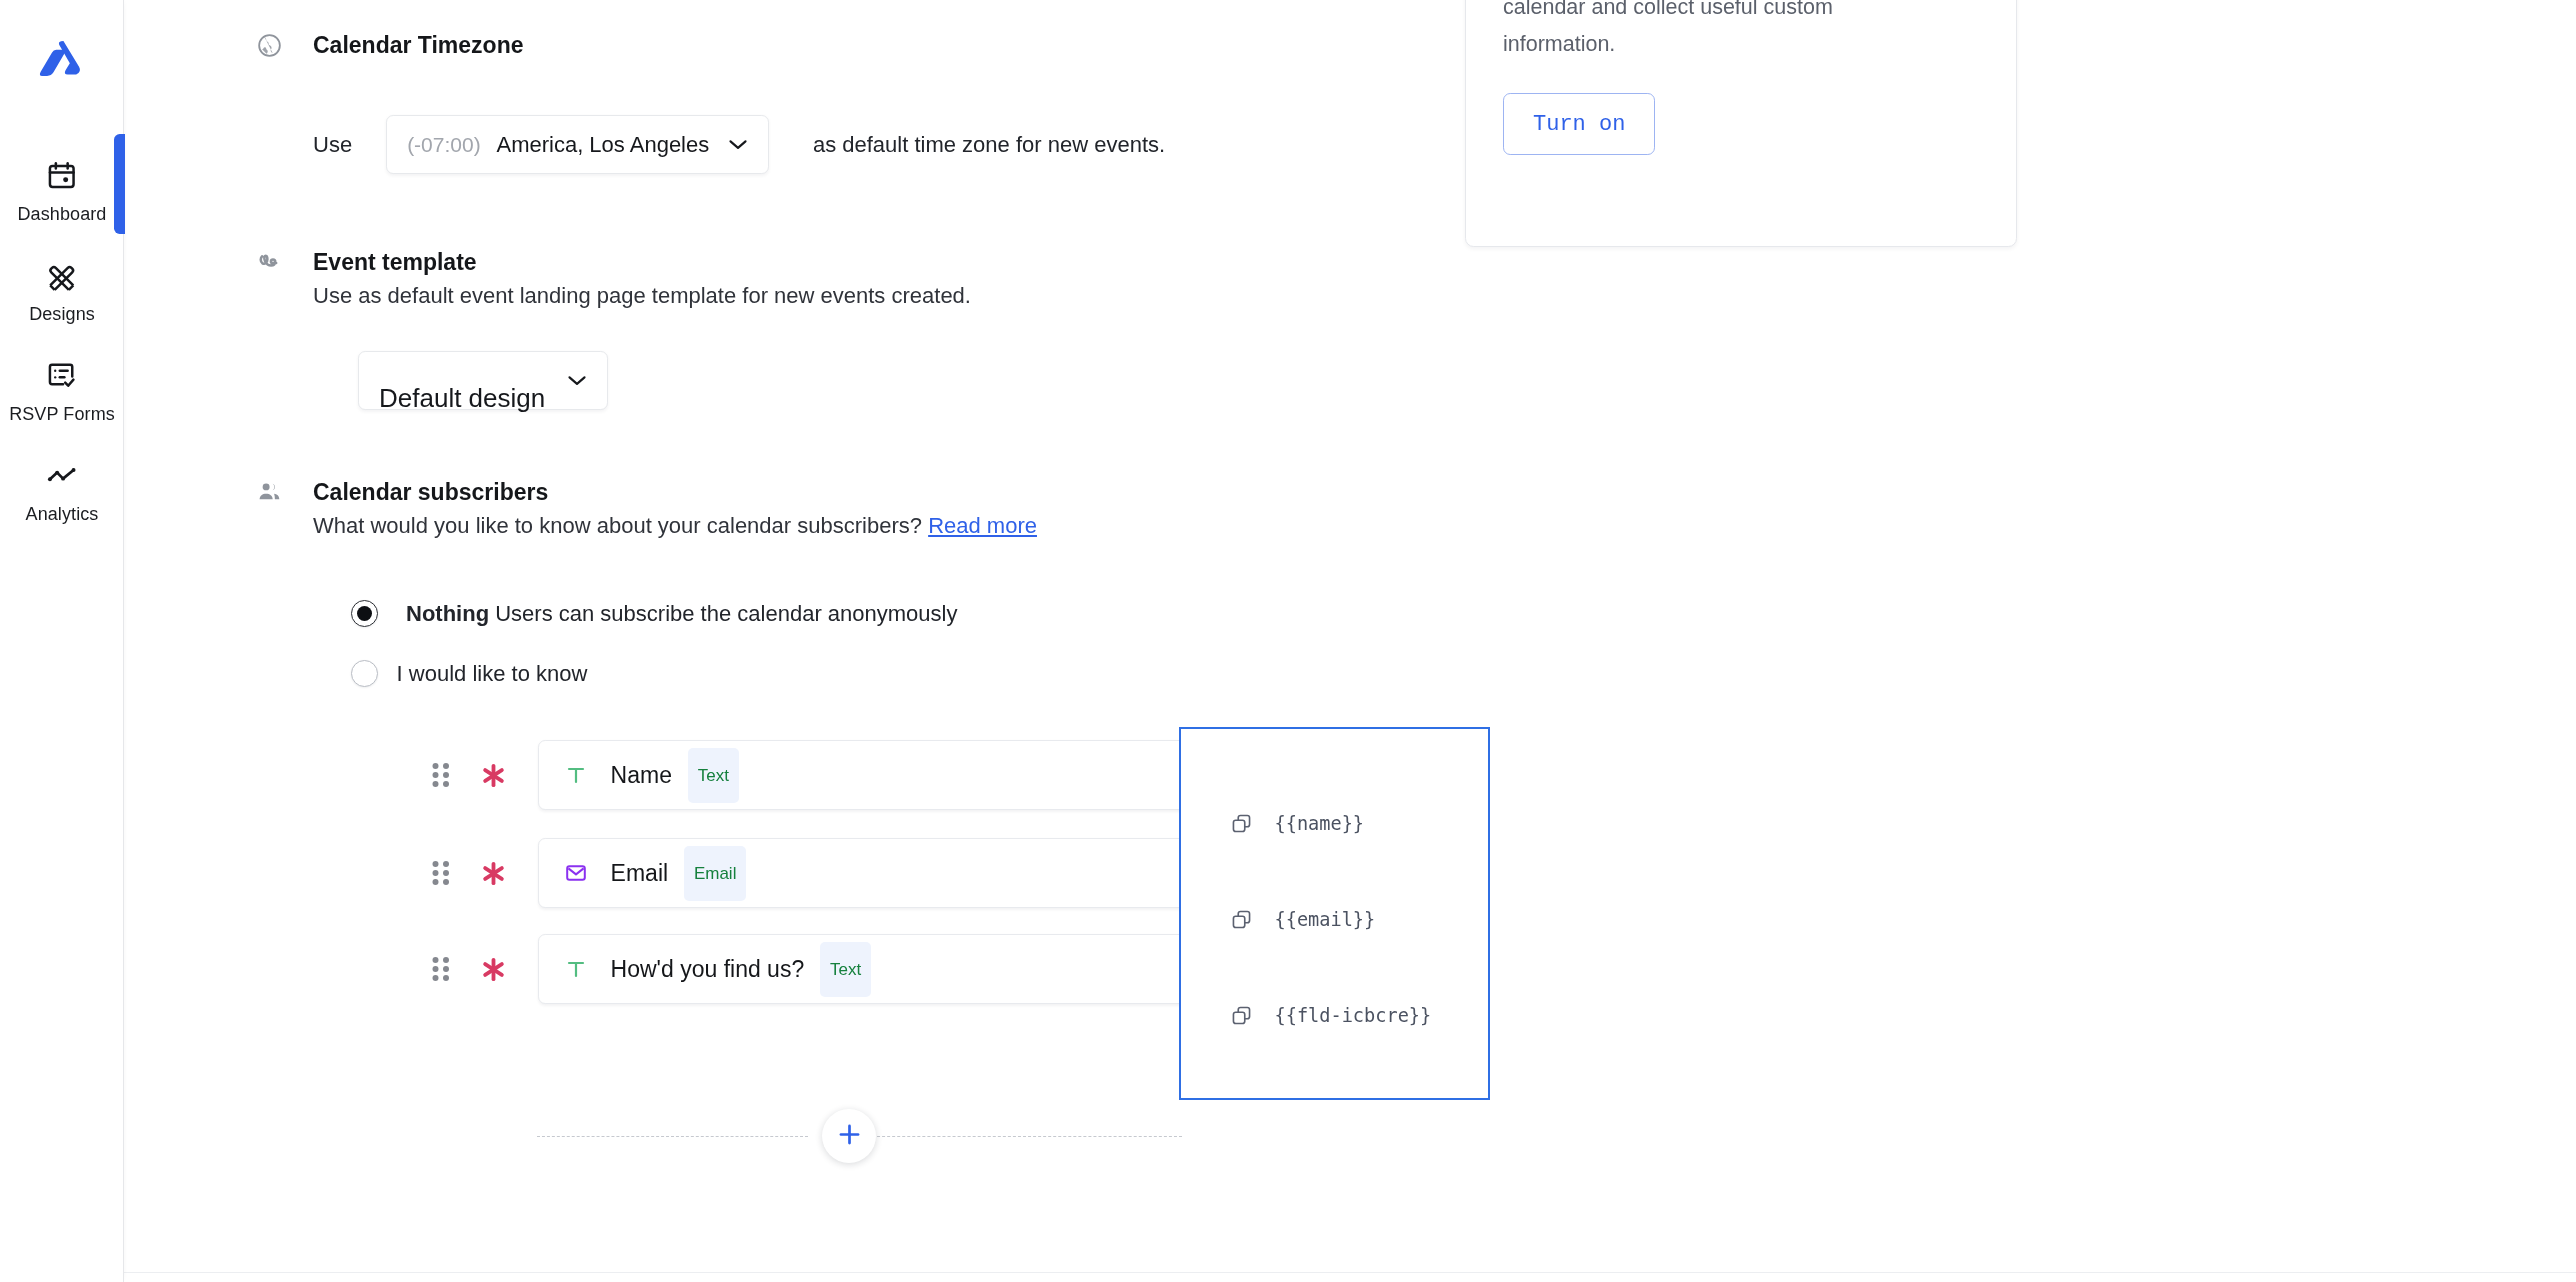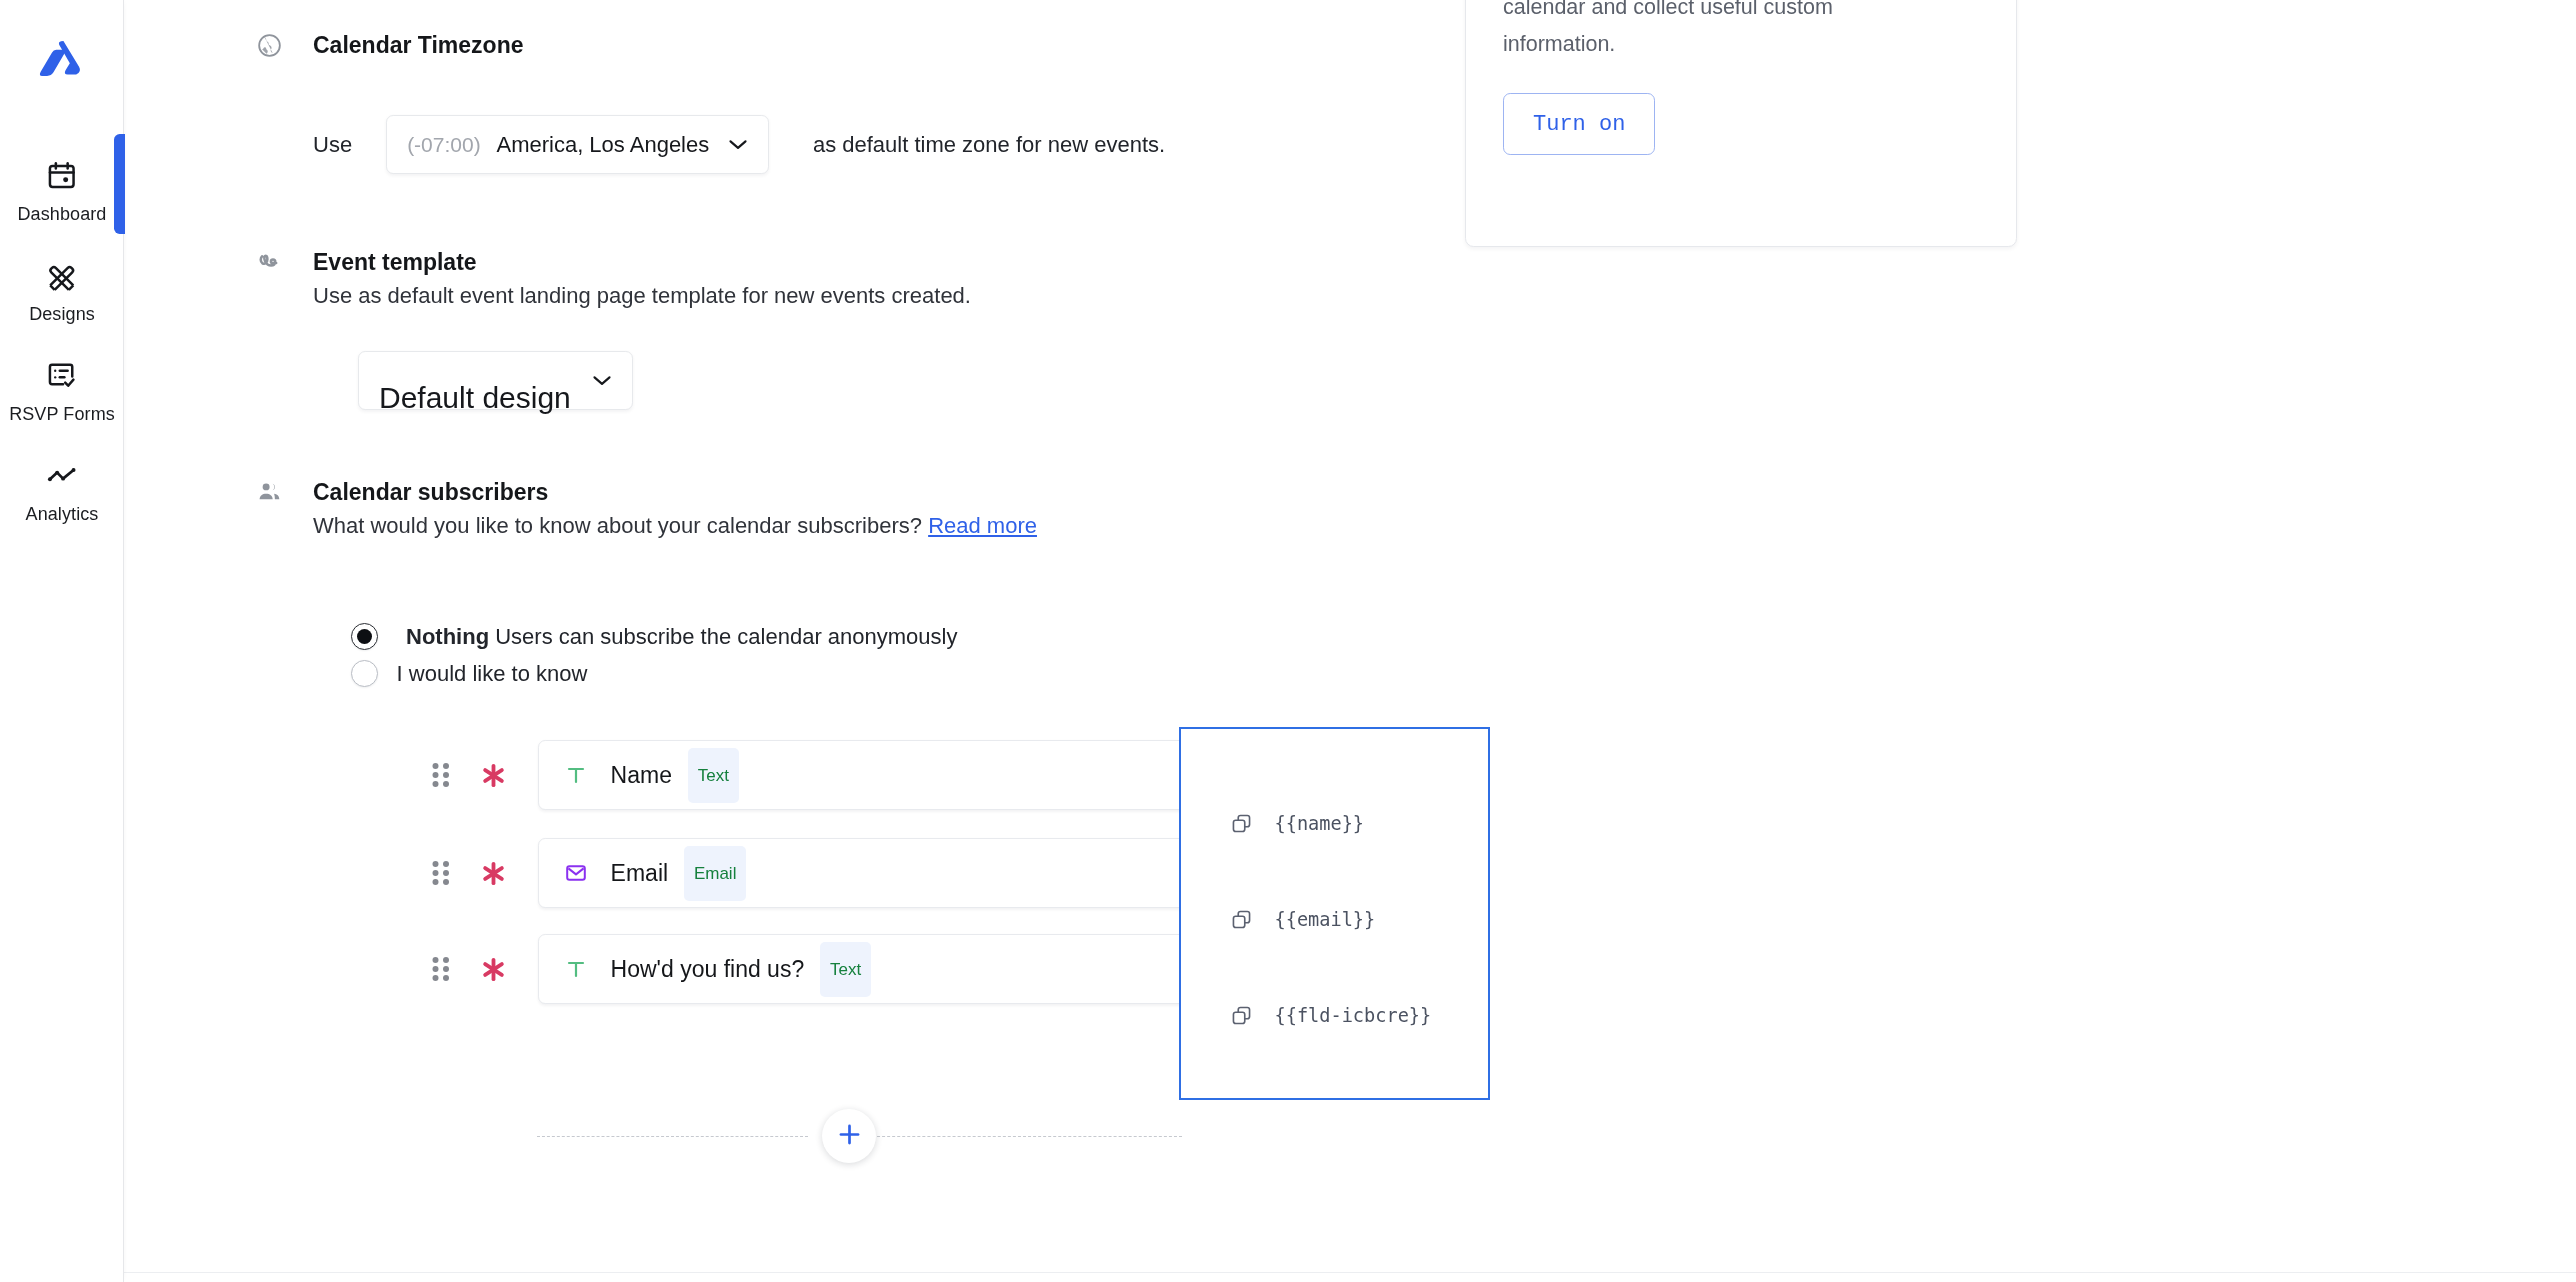--- a/index.html
+++ b/index.html
@@ -183,21 +183,21 @@
   #tpl-sub { top: 34px; }
   #tpl-dropdown {
     position: absolute;
     left: 358px;
     top: 351px;
     height: 59px;
     padding: 0 20px;
     gap: 18.6px;
   }
   #tpl-value {
-    font-size: 30px;
+    font-size: 26px;
     color: #16181c;
     white-space: nowrap;
     margin-top: 35px;
   }
 
   
   #subs-section { left: 254px; top: 477px; width: 1289px; height: 93px; }
   #subs-sub { top: 34px; }
   #subs-sub a {
     color: #2f61e8;
@@ -206,21 +206,21 @@
 
   
   .radio-row {
     position: absolute;
     display: flex;
     align-items: center;
     gap: 18.6px;
     cursor: pointer;
     user-select: none;
   }
-  #radio-nothing { left: 351px; top: 623px; gap: 28px; }
+  #radio-nothing { left: 351px; top: 600px; gap: 28px; }
   #radio-know { left: 351px; top: 660px; }
   .radio-dot {
     width: 27px; height: 27px;
     border-radius: 50%;
     border: 1.4px solid #babec5;
     background: #ffffff;
     box-shadow: 0 0.7px 2.1px rgba(16,24,40,0.08);
     display: flex; align-items: center; justify-content: center;
     flex: 0 0 auto;
   }

